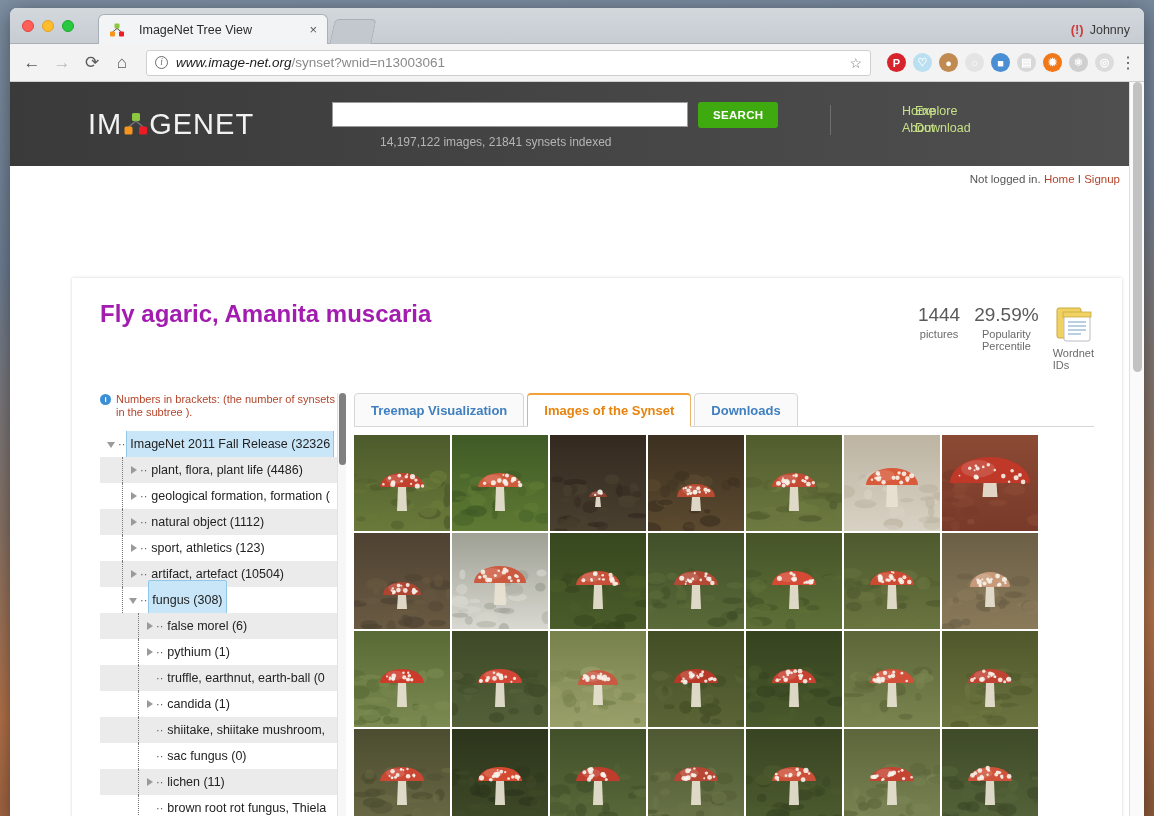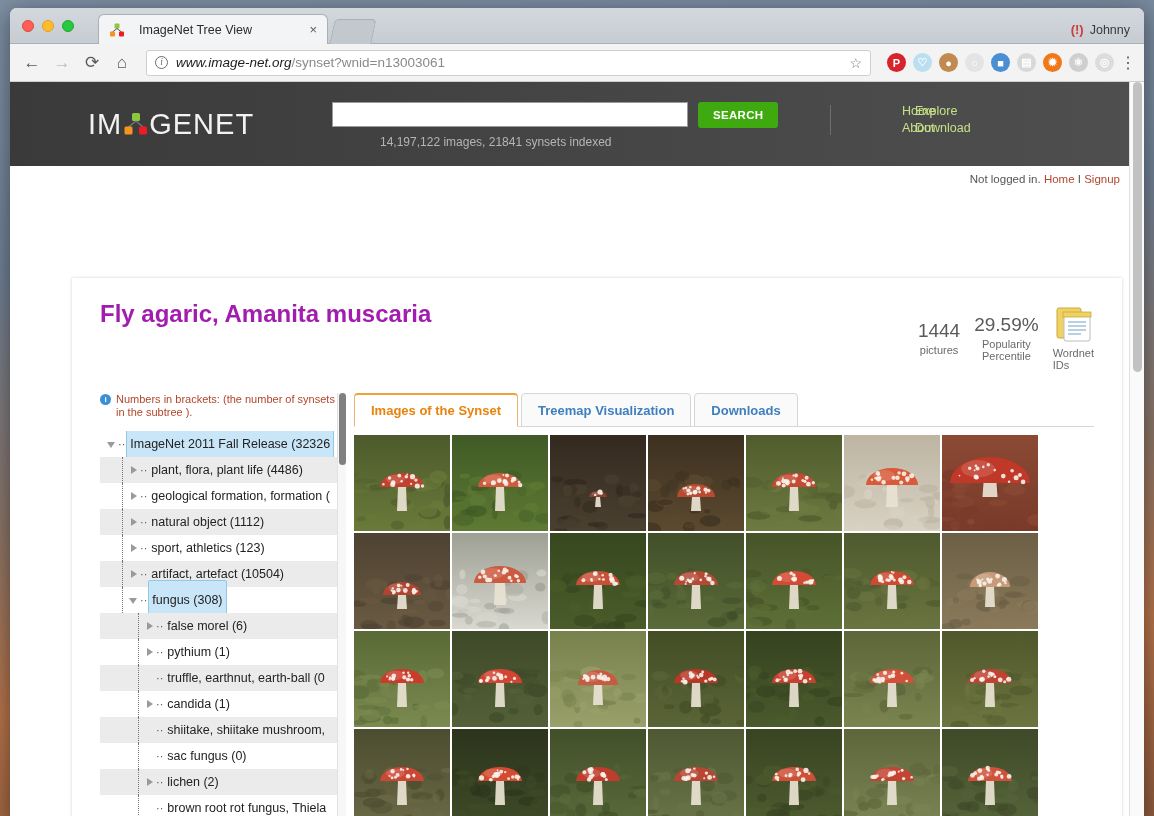--- a/index.html
+++ b/index.html
@@ -153,21 +153,21 @@
     width: 1050px; height: 542px;
     background: #fff;
     box-shadow: 0 0 3px rgba(0,0,0,.18);
     padding: 22px 28px 0 28px;
   }
   #title-row { display: flex; align-items: flex-start; }
   #title-block { flex: 1; }
   #syn-title { font-size: 24px; color: #a21caf; font-weight: bold; }
   #syn-desc { font-size: 13px; color: #6b6257; margin: 6px 0 0 28px; }
 
-  #stats { display: flex; align-items: center; gap: 14px; padding-top: 4px; }
+  #stats { display: flex; align-items: flex-start; gap: 14px; padding-top: 4px; }
   .stat { text-align: left; }
   .stat .big { font-size: 19px; color: #5a5a5a; font-weight: normal; text-align: center; }
   .stat .sm { font-size: 11px; color: #6a6a6a; line-height: 12px; margin-top: 2px; text-align: center; }
   .stat.wn .sm { text-align: left; }
   .clipboard { width: 40px; height: 40px; position: relative; margin: 0 auto 3px; }
 
   
   #split { display: flex; margin-top: 22px; gap: 14px; }
 
   
@@ -481,38 +481,38 @@
               <div class="tnode lvl3">
                 <div class="vline" style="left: 38px;"></div>
                 <span class="arrow "></span>
                 <span class="dash">··</span>
                 <span class="lbl">sac fungus (0)</span>
               </div>
               <div class="tnode lvl3 alt">
                 <div class="vline" style="left: 38px;"></div>
                 <span class="arrow closed"></span>
                 <span class="dash">··</span>
-                <span class="lbl">lichen (2)</span>
+                <span class="lbl">lichen (11)</span>
               </div>
               <div class="tnode lvl3">
                 <div class="vline" style="left: 38px;"></div>
                 <span class="arrow "></span>
                 <span class="dash">··</span>
                 <span class="lbl">brown root rot fungus, Thiela</span>
               </div>
             </div>
           <div id="tree-sb">
             <div id="tree-sb-thumb"></div>
           </div>
         </div>
 
         <div id="rightpanel">
           <div id="tabs">
+              <div class="tab">Treemap Visualization</div>
               <div class="tab active">Images of the Synset</div>
-              <div class="tab">Treemap Visualization</div>
               <div class="tab">Downloads</div>
             </div>
           <div id="grid-wrap">
             <div id="grid">
                 <div class="thumb"><svg viewBox="0 0 96 96" width="96" height="96">
                     <defs>
                       <linearGradient id="bg0" x1="0" y1="0" x2="0" y2="1">
                         <stop offset="0%" stop-color="#4d5a2c"></stop>
                         <stop offset="100%" stop-color="#6a7a3a"></stop>
                       </linearGradient>

